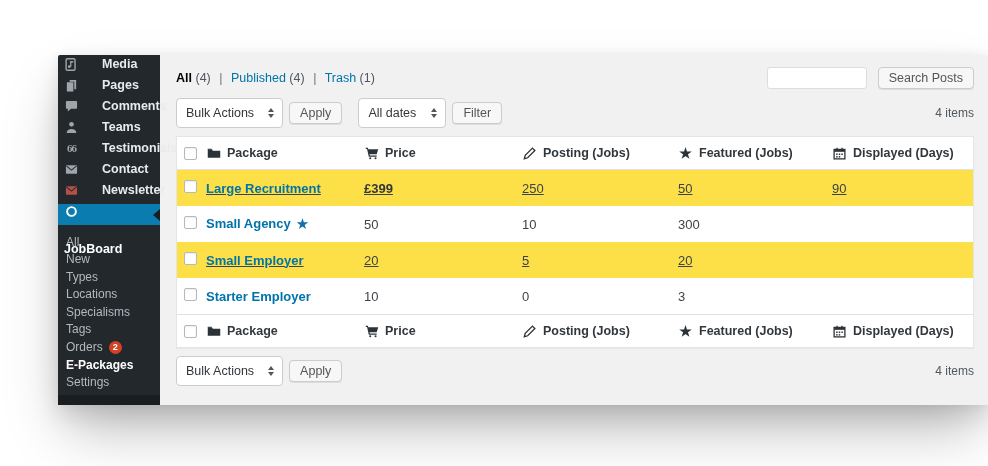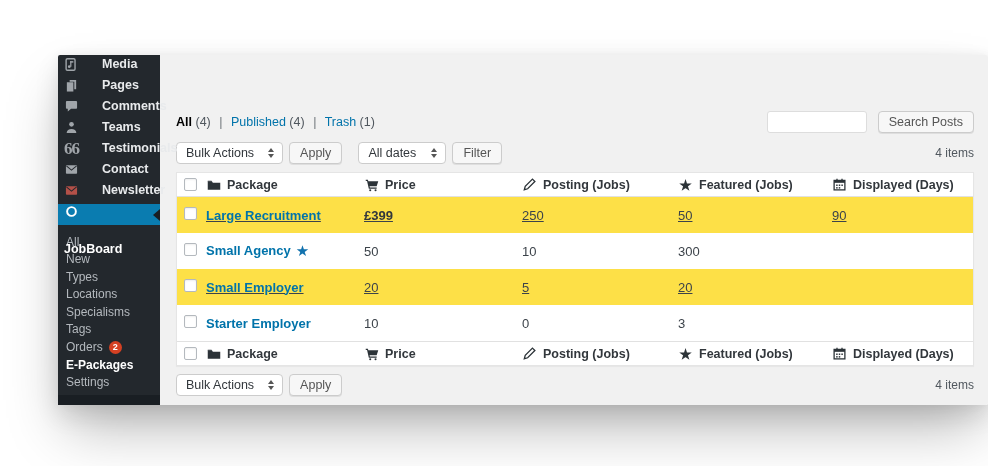--- a/index.html
+++ b/index.html
@@ -16,54 +16,54 @@
   
   .sidebar { position:relative; width:102px; flex-shrink:0; background:var(--sidebar_bg,#23282d); border-radius:2px 0 0 2px; padding-top:2px; }
   .sidebar::after { content:""; position:absolute; left:0; right:0; bottom:0; height:10px; background:#191e23; }
   .mi { position:relative; display:flex; gap:23px; height:21px; padding:0 4px 0 6px; font-size:12.5px; font-weight:600; color:#e8eaec; cursor:pointer; }
   .mi .ic { width:15px; height:15px; color:#a0a5aa; display:flex; align-items:center; justify-content:center; flex-shrink:0; }
   .mi.active { background:var(--highlight,#0a7cb0); color:#fff;flex-direction:column; }
   .mi.active .ic { color:#fff; }
   .mi.active .cur-arrow { position:absolute; right:0; top:50%; margin-top:-6px; width:0; height:0;
     border-top:6px solid transparent; border-bottom:6px solid transparent; border-right:7px solid #191e23; }
   .ic svg { display:block; }
-  .quote-glyph { font-family:"Liberation Serif", serif; font-weight:700; font-size:17px; letter-spacing:-1px; line-height:1; }
+  .quote-glyph { font-family:"Liberation Serif", serif; font-weight:700; font-size:11px; letter-spacing:-1px; line-height:1; }
   .sub { padding:8px 0 10px; }
   .smi { display:flex; align-items:center; padding:2.5px 8px; font-size:12px; color:#b4b9be; cursor:pointer; line-height:12.5px; }
   .smi.current { color:#fff; font-weight:700; }
   .badge { display:inline-flex; align-items:center; justify-content:center; min-width:13px; height:13px; border-radius:8px; background:var(--badge,#d54123); color:#fff; font-size:9px; font-weight:700; margin-left:6px; padding:0 2px; }
 
   
   .content { flex:1; background:var(--content_bg,#f1f1f1); padding:12px 14px 0 16px; border-radius:0 2px 2px 0; min-width:0; }
 
-  .topline { display:flex; justify-content:space-between; align-items:center;margin-top:44px; }
+  .topline { display:flex; justify-content:space-between; align-items:center; }
   .views { font-size:12.5px; color:#444; }
   .views a { color:var(--accent,#0073aa); text-decoration:none; cursor:pointer; }
   .views .current { font-weight:700; color:#000; }
   .views .count { color:#50575e; }
   .views .sep { color:#72777c; margin:0 5px; }
   .searchbox { display:flex; align-items:center; gap:11px; }
   .search-input { width:100px; height:22px; border:1px solid #ddd; border-radius:3px; background:#fff; padding:0 6px; font-size:12px; font-family:"Liberation Sans",sans-serif; }
 
   .tablenav { display:flex; align-items:center; gap:6px; margin-top:9px; }
   .tablenav .spacer { width:4px; }
   .items-count { margin-left:auto; font-size:12px; color:#50575e; }
 
-  .wp-select { display:inline-flex; align-items:center; gap:14px; background:#fff; border:1px solid #ccc; border-radius:4px; height:22px; padding:0 8px 0 9px; font-size:12.5px; color:#32373c; cursor:pointer; }
+  .wp-select { display:inline-flex; align-items:center; gap:14px; background:#fff; border:1px solid #ccc; border-radius:4px; height:30px; padding:0 8px 0 9px; font-size:12.5px; color:#32373c; cursor:pointer; }
   .stepper { display:inline-flex; flex-direction:column; gap:2px; }
   .stepper i { width:0; height:0; border-left:3.5px solid transparent; border-right:3.5px solid transparent; }
   .stepper .up { border-bottom:4px solid #555; }
   .stepper .down { border-top:4px solid #555; }
 
   .wp-btn { background:#f7f7f7; border:1px solid #ccc; border-radius:4px; height:22px; padding:0 10px; font-size:12.5px; color:#555; box-shadow:0 1px 0 rgba(0,0,0,.08); cursor:pointer; font-family:"Liberation Sans",sans-serif; }
 
   
   .list-table { background:#fff; border:1px solid #e5e5e5; box-shadow:0 1px 1px rgba(0,0,0,.04); margin-top:8px; }
   .thead, .tfoot, .tr { display:grid; grid-template-columns:24px 158px 158px 156px 154px 1fr; align-items:center; }
-  .thead, .tfoot { height:24px; font-size:12.5px; font-weight:600; color:#32373c; }
+  .thead, .tfoot { height:33px; font-size:12.5px; font-weight:600; color:#32373c; }
   .thead { border-bottom:1px solid #e1e1e1; }
   .tfoot { border-top:1px solid #e1e1e1; }
   .th { display:flex; align-items:center; gap:6px; padding-left:5px; }
   .th .hic { width:15px; height:15px; color:#2c3338; display:flex; align-items:center; justify-content:center; }
   .star-glyph { font-size:14px; line-height:1; }
   .tr { height:36px; font-size:13px; color:#3c434a; }
   .tr.alt { background:#fde047;text-decoration:underline; }
   .td { padding-left:5px; }
   .td.cb, .th.cb { padding-left:7px; }
   .checkbox { display:inline-block; width:13px; height:13px; background:#fff; border:1px solid #b4b9be; border-radius:2px; box-shadow:inset 0 1px 2px rgba(0,0,0,.07); cursor:pointer; }

